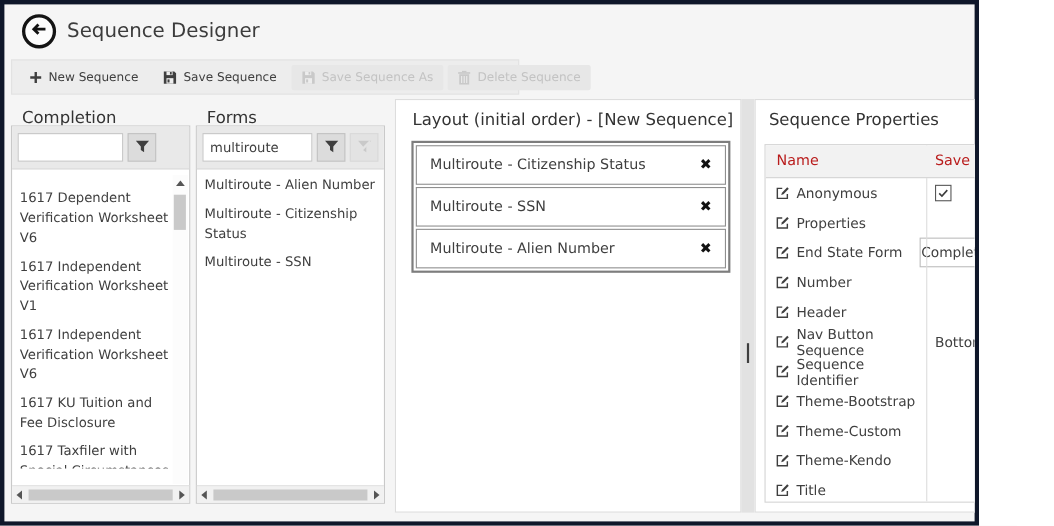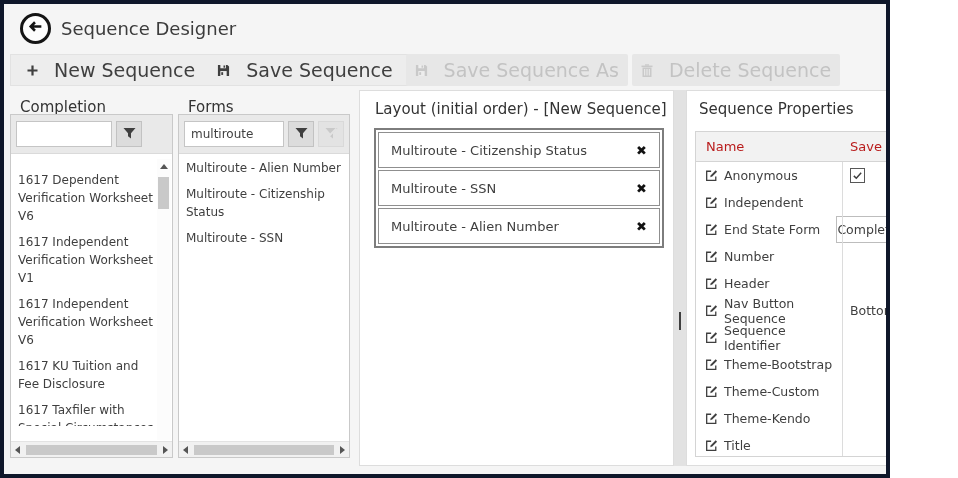--- a/index.html
+++ b/index.html
@@ -12,21 +12,21 @@
   
   .header { position: absolute; left: 16px; top: 9px; display: flex; align-items: center; gap: 10px; }
   .back-btn { width: 31px; height: 31px; border: 3px solid #141414; border-radius: 50%;
     background: #fdfdfd; display: flex; align-items: center; justify-content: center; cursor: pointer; }
   .page-title { font-size: 18px; color: #3c3c3c; }
 
   
   .toolbar { position: absolute; left: 6px; top: 50px; width: 462px; height: 32px;
     background: #ededed; border: 1px solid #e2e2e2; display: flex; align-items: center;
     padding: 0 7px; gap: 4px; }
-  .tb-btn { display: flex; align-items: center; gap: 16px; font-size: 19px; color: #3f3f3f;
+  .tb-btn { display: flex; align-items: center; gap: 6px; font-size: 11px; color: #3f3f3f;
     padding: 5px 9px; white-space: nowrap; cursor: pointer; border-radius: 2px; }
   .tb-btn.disabled { color: #c3c3c3; background: #e7e7e7; cursor: default; }
   .tb-btn svg { display: block; }
 
   
   .panel-title { position: absolute; font-size: 15px; color: #333; }
 
   
   .listbox { position: absolute; top: 110px; height: 344px; background: #fff;
     border: 1px solid #c9c9c9; }
@@ -269,21 +269,21 @@
             </div>
           </div>
           <div class="prop-row">
             <div class="prop-name">
               <span style="display: flex;">
                 <svg width="13" height="13" viewBox="0 0 14 14">
                   <path d="M11.6 8 V12.2 H1.8 V2.4 H6.6" fill="none" stroke="#3f3f3f" stroke-width="1.4"></path>
                   <path d="M5.6 8.9 L6.3 6.6 L11.5 1.4 L13 2.9 L7.8 8.1 Z" fill="#3f3f3f"></path>
                 </svg>
               </span>
-              <span>Independent</span>
+              <span>Properties</span>
             </div>
             <div class="prop-value">
               <span></span>
             </div>
           </div>
           <div class="prop-row">
             <div class="prop-name">
               <span style="display: flex;">
                 <svg width="13" height="13" viewBox="0 0 14 14">
                   <path d="M11.6 8 V12.2 H1.8 V2.4 H6.6" fill="none" stroke="#3f3f3f" stroke-width="1.4"></path>

